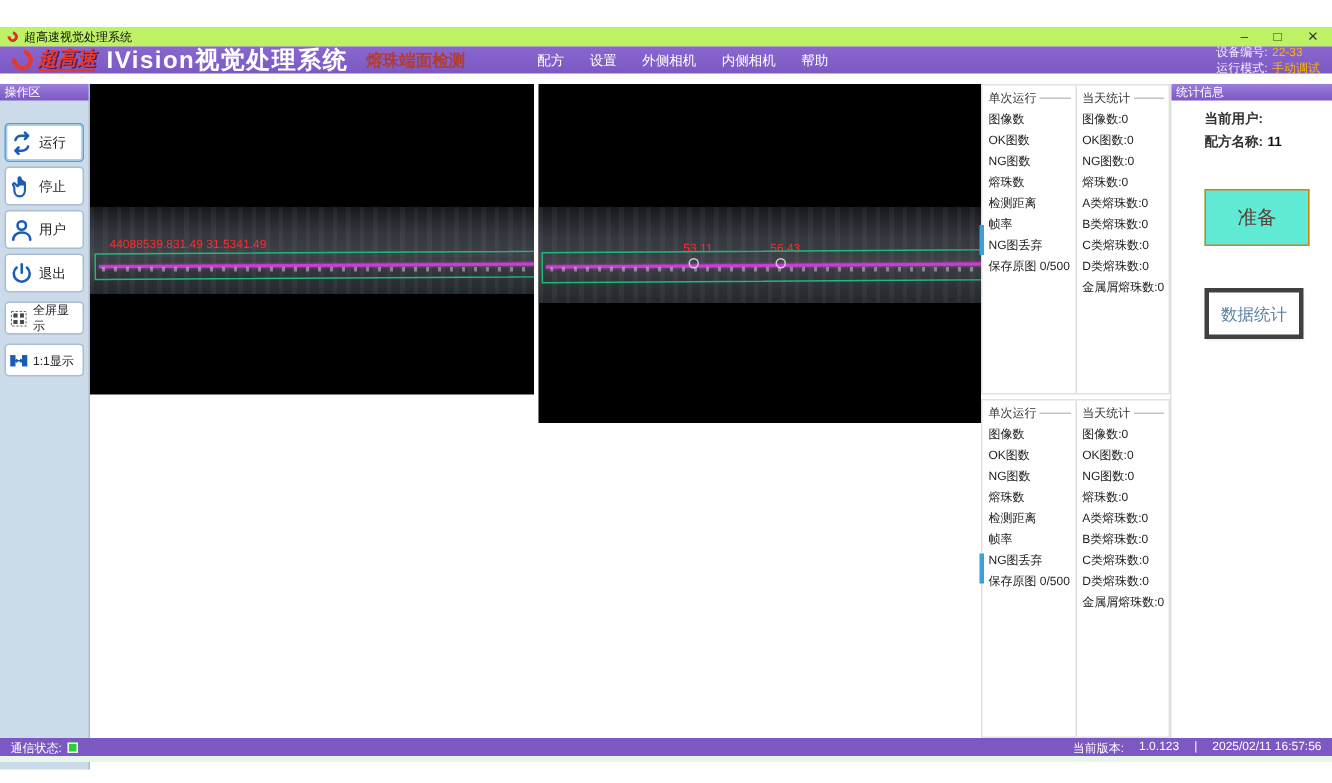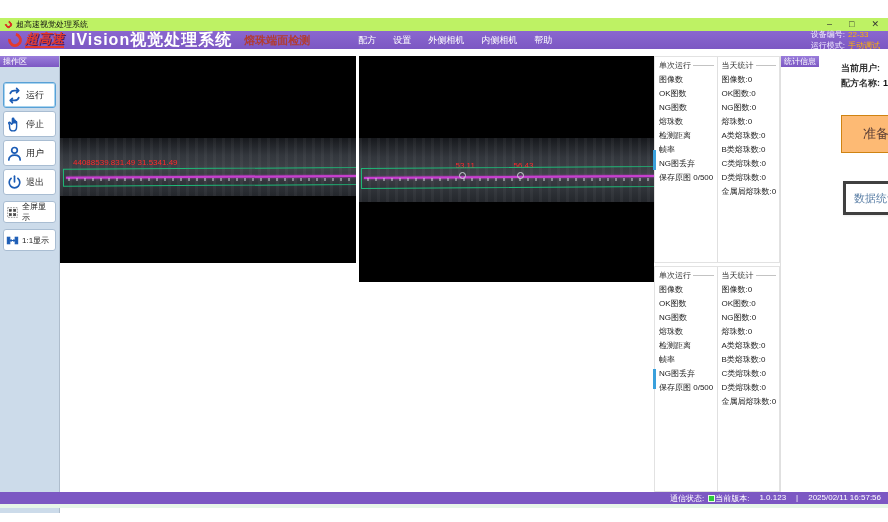--- a/index.html
+++ b/index.html
@@ -65,32 +65,32 @@
   .stats-panel{background:#fff;border:1px solid #e2e2e2;display:flex;position:relative}
   #sp-top{height:207px}#sp-bot{height:226px}
   .grip{position:absolute;left:-2px;top:50%;margin-top:-10px;width:3px;height:20px;background:#3aa0dc}
   .gbox{flex:1;padding:3px 3px 0 4px;min-width:0}
   .gbox.first{border-right:1px solid #e0e0e0}
   .gb-title{font-size:8px;color:#333;display:flex;align-items:center;white-space:nowrap}
   .gb-title::after{content:"";flex:1;height:1px;background:#c3c3c3;margin-left:2px;min-width:3px}
   .stat-list{margin-top:2px}
   .stat-item{font-size:8px;line-height:14px;color:#1c1c1c;white-space:nowrap}
   
-  #icol{width:108px;background:#fff;border-left:1px solid #e0e0e0;display:flex;flex-direction:row}
+  #icol{width:108px;background:#fff;border-left:1px solid #e0e0e0;display:flex;flex-direction:column}
   .info-body{padding:5px 22px;font-size:9px;font-weight:bold;color:#333}
   .info-row{display:flex;gap:3px;line-height:15px;white-space:nowrap}
   .info-row .ival{font-weight:bold;color:#111}
-  #btn-prepare{margin:24px auto 0 auto;display:block;width:70px;height:38px;background:#fdba74;
+  #btn-prepare{margin:24px auto 0 auto;display:block;width:70px;height:38px;background:#5eead4;
     border:1px solid #cf8312;font-size:13px;color:#5d4037;font-family:inherit;cursor:default}
   #btn-datastats{margin:28px auto 0 auto;display:block;width:66px;height:34px;background:#fff;
     border:3px solid #404040;box-shadow:0 1px 2px rgba(0,0,0,.08);font-size:11px;color:#5b7fa6;
     font-family:inherit;cursor:default}
   
   #statusbar{position:absolute;top:492px;left:0;width:888px;height:12px;background:#7c58c3;color:#fff;
-    display:flex;align-items:center;justify-content:flex-end;padding:0 7px;font-size:8px}
+    display:flex;align-items:center;justify-content:space-between;padding:0 7px;font-size:8px}
   .sb-left{display:flex;align-items:center;gap:4px}
   .comm-dot{width:7px;height:7px;background:#2ecc3a;border:1px solid #e9ffe9}
   .sb-right{display:flex;gap:10px}
   #understrip{position:absolute;top:504px;left:0;width:888px;height:4px;background:#e7f6e8}
   svg{display:block}
 </style>
 </head>
 <body>
 
 <div id="titlebar">

